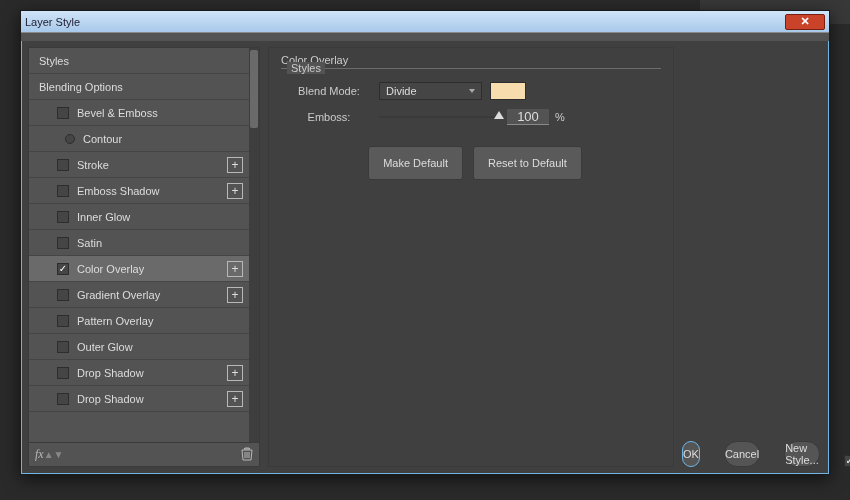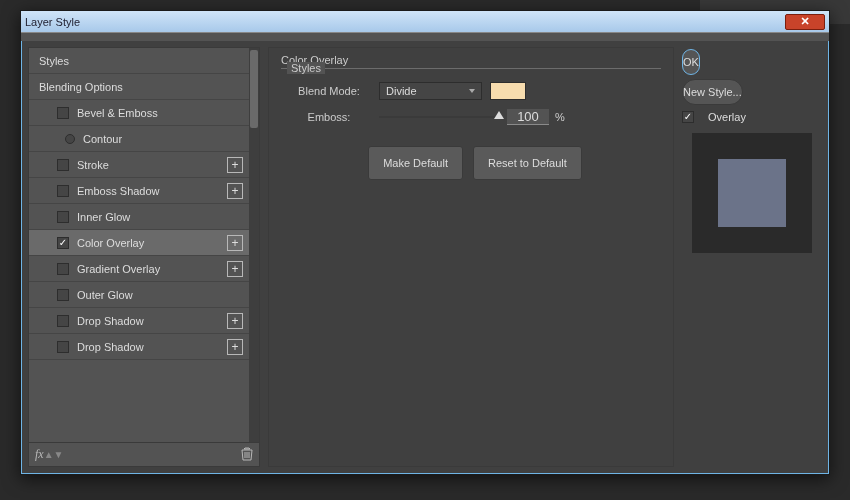--- a/index.html
+++ b/index.html
@@ -78,21 +78,21 @@
     width: 42px; height: 16px; background: #535353; border: none; border-bottom: 1px solid #8a8a8a;
     color: #ddd; text-align: center; padding: 0 2px; font-size: 13px; outline: none;
   }
   .pct { margin-left: 6px; color: #ccc; }
   .btn-row { display: flex; gap: 10px; margin-top: 18px; justify-content: center; }
   .ps-btn {
     height: 34px; padding: 0 14px; background: #5a5a5a; border: 1px solid #3a3a3a; border-radius: 3px;
     color: #ddd; display: inline-flex; align-items: center;
   }
 
-  .right-panel { width: 140px; display: flex; flex-direction: column; align-items: flex-start; gap: 4px; padding-top: 2px; }
+  .right-panel { width: 140px; display: flex; flex-direction: row; align-items: flex-end; gap: 24px; padding-top: 2px; }
   .pill-btn {
     height: 26px; border: 1px solid #3a3a3a; border-radius: 13px; background: #555;
     color: #ddd; display: flex; align-items: center; justify-content: center;
   }
   .pill-btn.primary { border-color: #6fb5e6; }
   .preview-row { display: flex; align-items: center; justify-content: center; gap: 6px; color: #ddd; margin-top: 2px; }
   .preview-box {
     margin: 6px auto 0 auto; width: 120px; height: 120px; background: #2a2a2a;
     display: flex; align-items: center; justify-content: center;
   }
@@ -139,29 +139,37 @@
               </div>
               <div class="style-row sub">
                 <span class="chk"></span>
                 <span>Emboss Shadow</span>
                 <span class="plus-btn">+</span>
               </div>
               <div class="style-row sub">
                 <span class="chk"></span>
                 <span>Inner Glow</span>
               </div>
+              <div class="style-row sub">
+                <span class="chk"></span>
+                <span>Satin</span>
+              </div>
               <div class="style-row sub selected">
                 <span class="chk checked"></span>
                 <span>Color Overlay</span>
                 <span class="plus-btn">+</span>
               </div>
               <div class="style-row sub">
                 <span class="chk"></span>
                 <span>Gradient Overlay</span>
                 <span class="plus-btn">+</span>
+              </div>
+              <div class="style-row sub">
+                <span class="chk"></span>
+                <span>Pattern Overlay</span>
               </div>
               <div class="style-row sub">
                 <span class="chk"></span>
                 <span>Outer Glow</span>
               </div>
               <div class="style-row sub">
                 <span class="chk"></span>
                 <span>Drop Shadow</span>
                 <span class="plus-btn">+</span>
               </div>
@@ -219,20 +227,23 @@
               </div>
           </div>
         </div>
       </div>
 
       <div class="right-panel">
         <div class="pill-btn primary">
             <span>OK</span>
           </div>
         <div class="pill-btn">
+            <span>Cancel</span>
+          </div>
+        <div class="pill-btn">
             <span>New Style...</span>
           </div>
         <div class="preview-row">
           <span class="chk checked"></span>
           <span>Overlay</span>
         </div>
         <div class="preview-box">
           <div class="preview-inner"></div>
         </div>
       </div>

